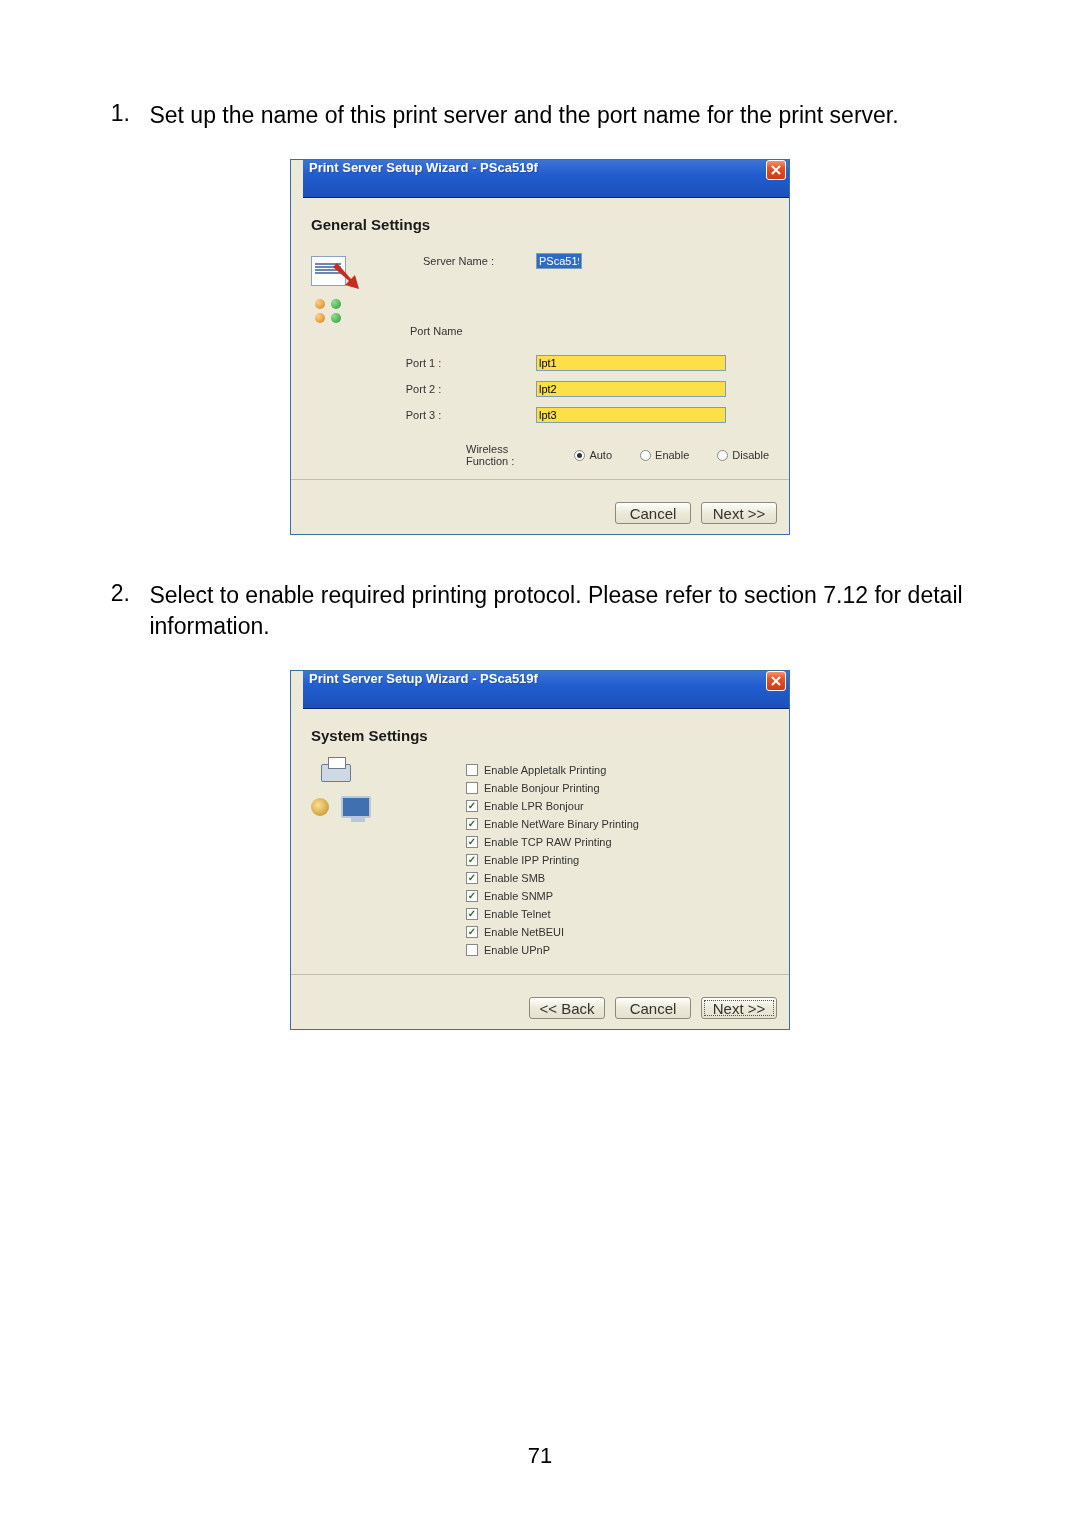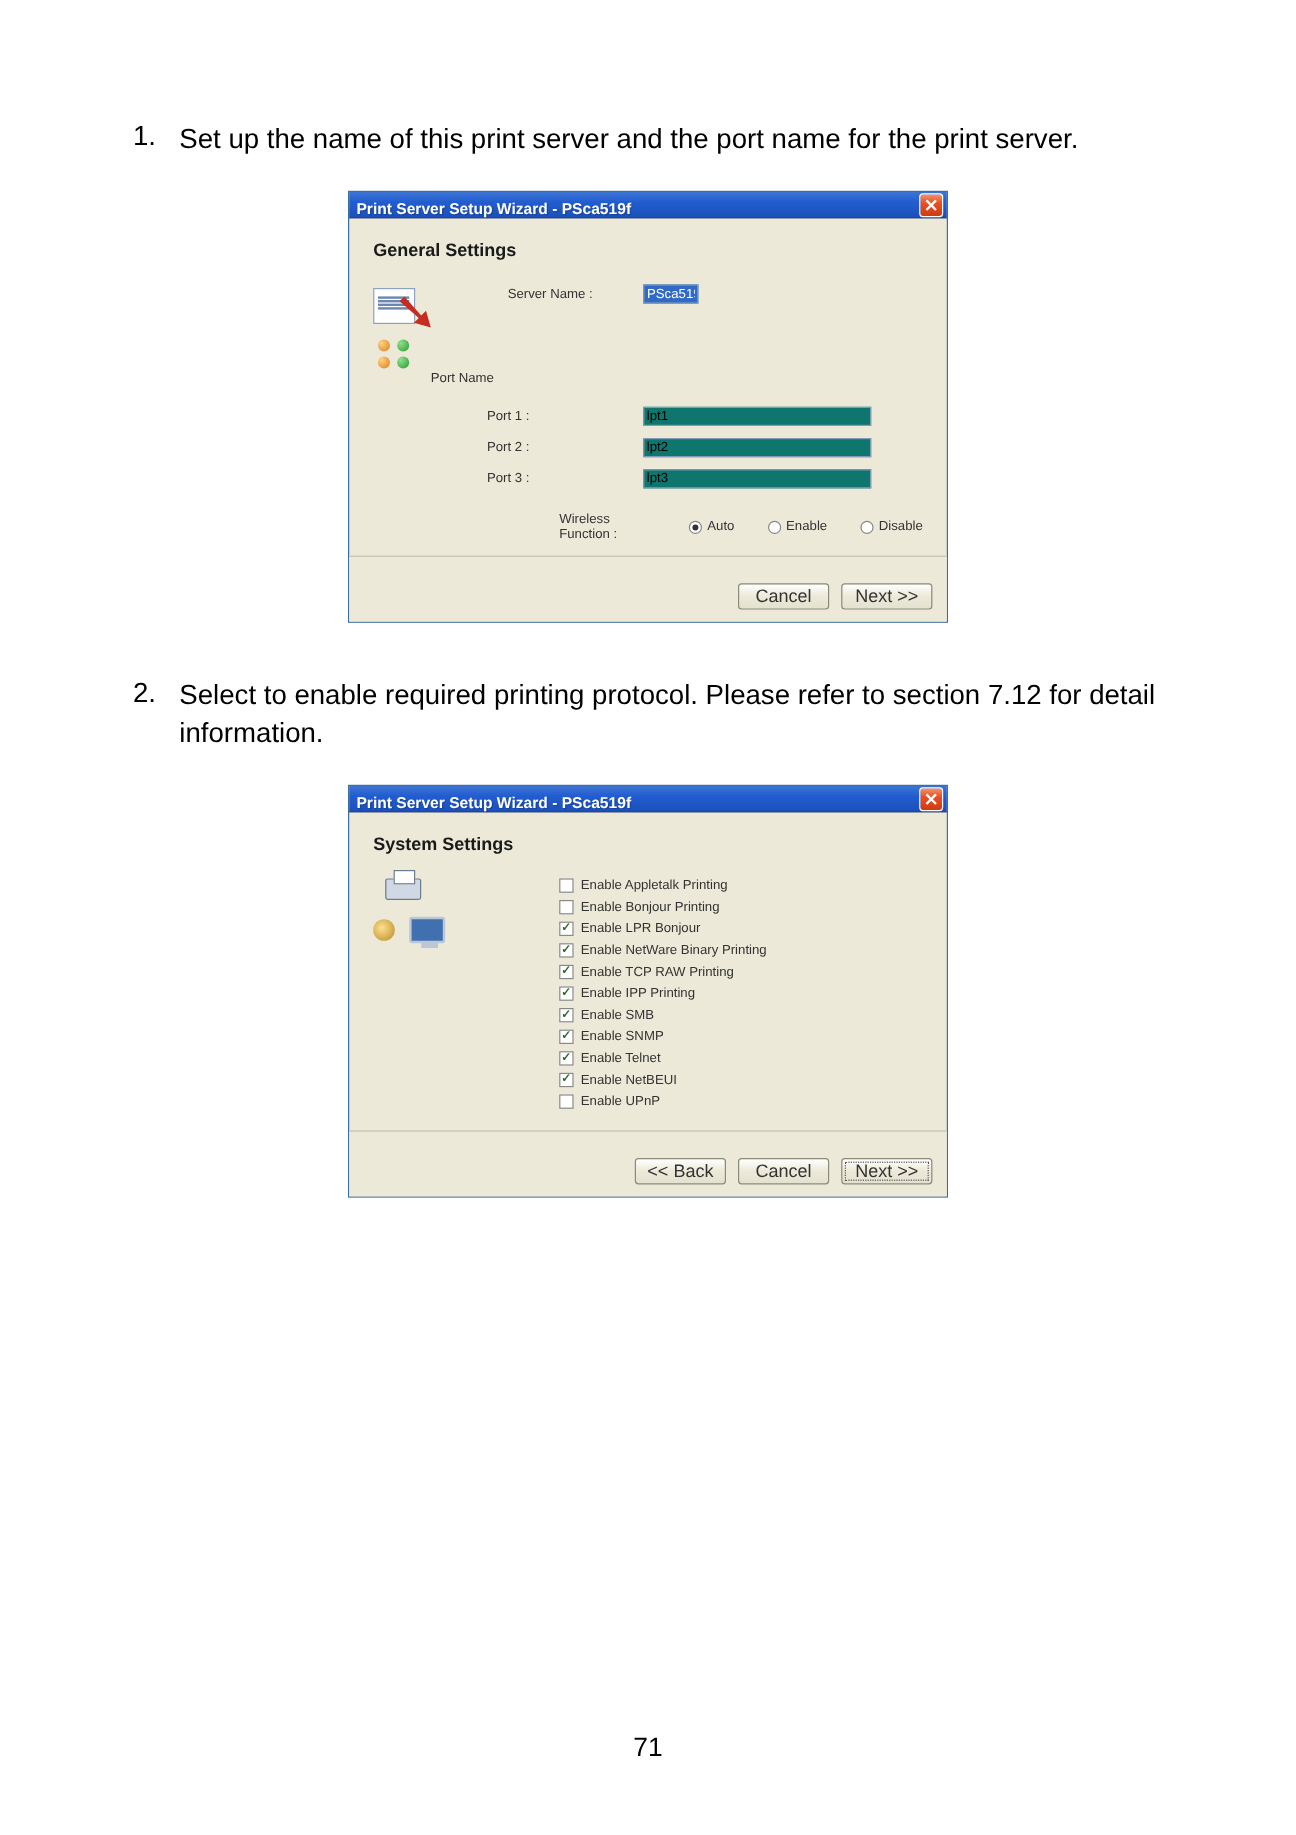--- a/index.html
+++ b/index.html
@@ -30,25 +30,26 @@
   }
   .dialog {
     width: 500px;
     margin: 28px auto 45px auto;
     border: 1px solid #3a6ea5;
     background: #ece9d8;
     font-family: Tahoma, Arial, sans-serif;
   }
   .titlebar {
     background: linear-gradient(to bottom, #3d74d3 0%, #225dd0 40%, #1b50b9 100%);
-    height: 22px;
-    display: flex;
-    align-items: flex-end;
+    height: 38px;
+    display: flex;
+    align-items: flex-start;
     padding: 0 3px 0 6px;
     border-bottom: 1px solid #0a246a;
+    margin-left: 12px;
   }
   .titlebar-text {
     color: #ffffff;
     font-weight: bold;
     font-size: 13px;
     flex: 1;
     text-shadow: 1px 1px 1px rgba(0,0,0,0.2);
   }
   .titlebar-close {
     width: 20px;
@@ -86,30 +87,30 @@
     padding-right: 0;
     font-size: 11px;
     color: #333;
   }
   .input-col {
   }
   .text-input {
     font-size: 11px;
     padding: 1px 2px;
     border: 1px solid #7f9db9;
-    background: #0f766e;
+    background: #fde047;
     width: 95px;
     height: 16px;
   }
   .text-input-wide { width: 190px; }
   .text-input.selected { background: #316ac5; color:#fff; }
   .sub-heading {
     font-size: 11px;
     color: #333;
-    margin-left: 48px;
+    margin-left: 99px;
     margin-top: 12px;
     margin-bottom: 18px;
   }
   .radio-group {
     display: flex;
     align-items: center;
     gap: 28px;
     margin-top: 20px;
     margin-left: 155px;
     font-size: 11px;

